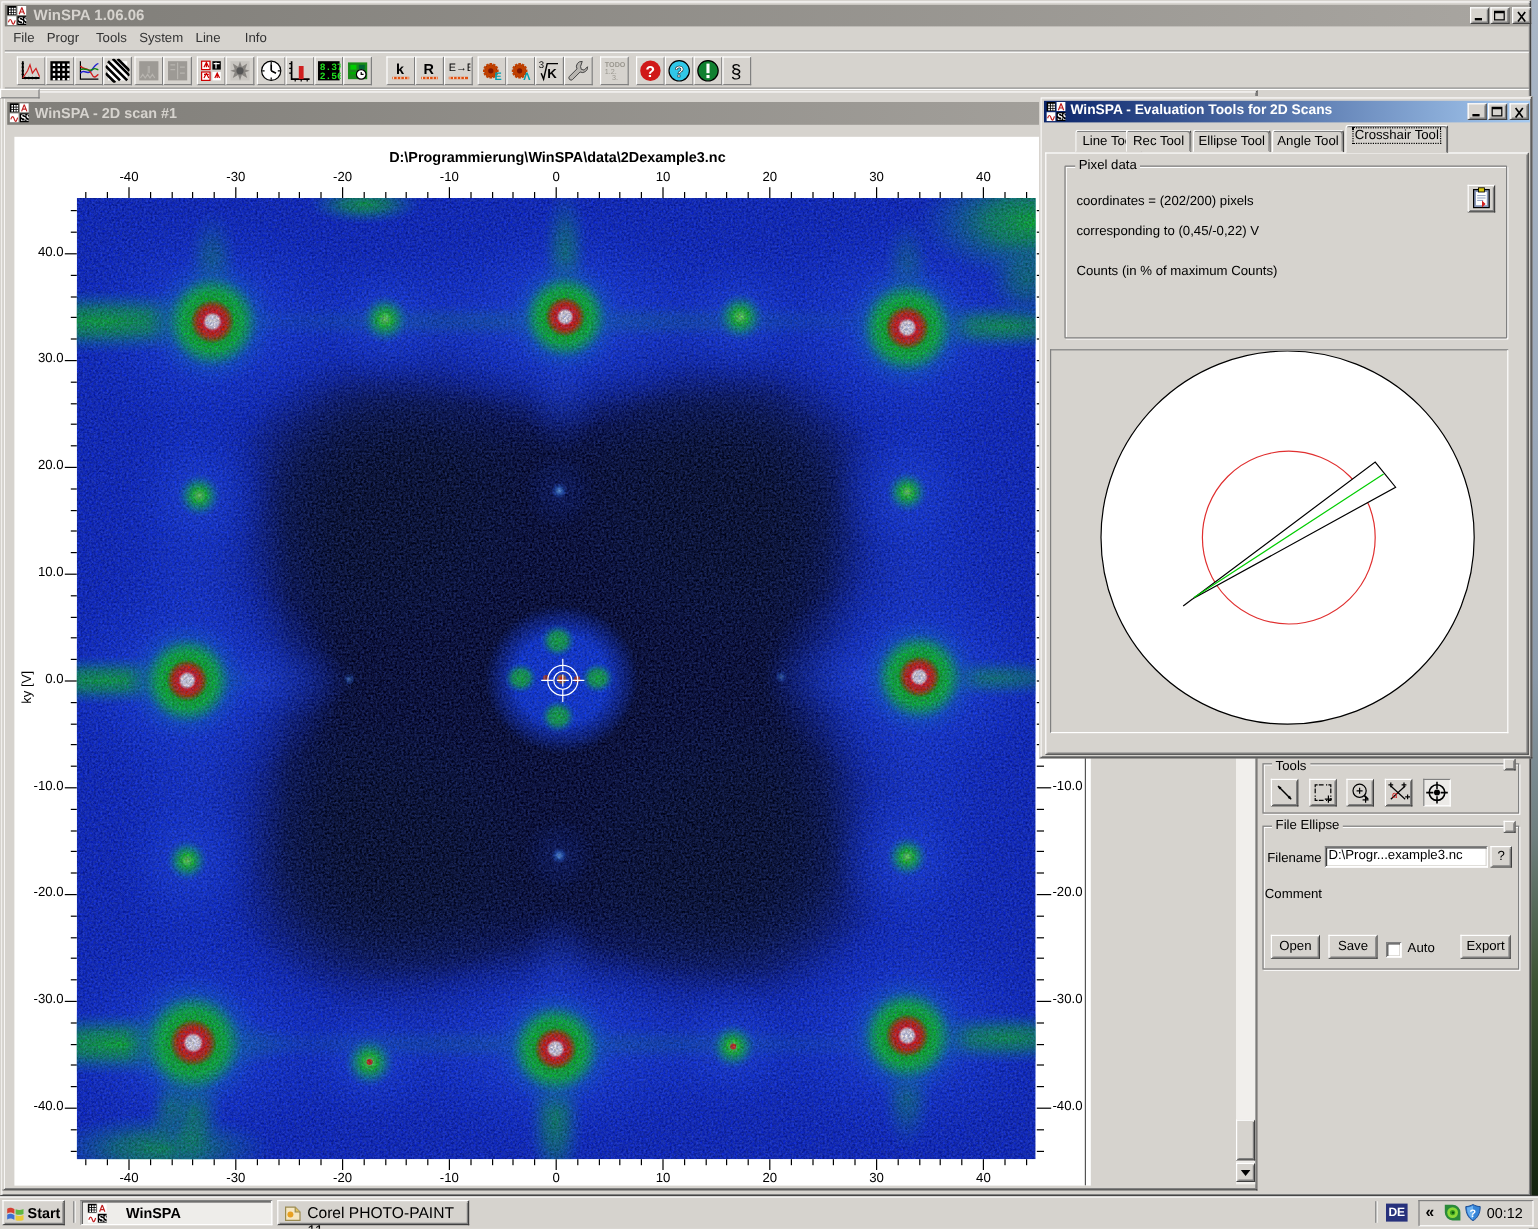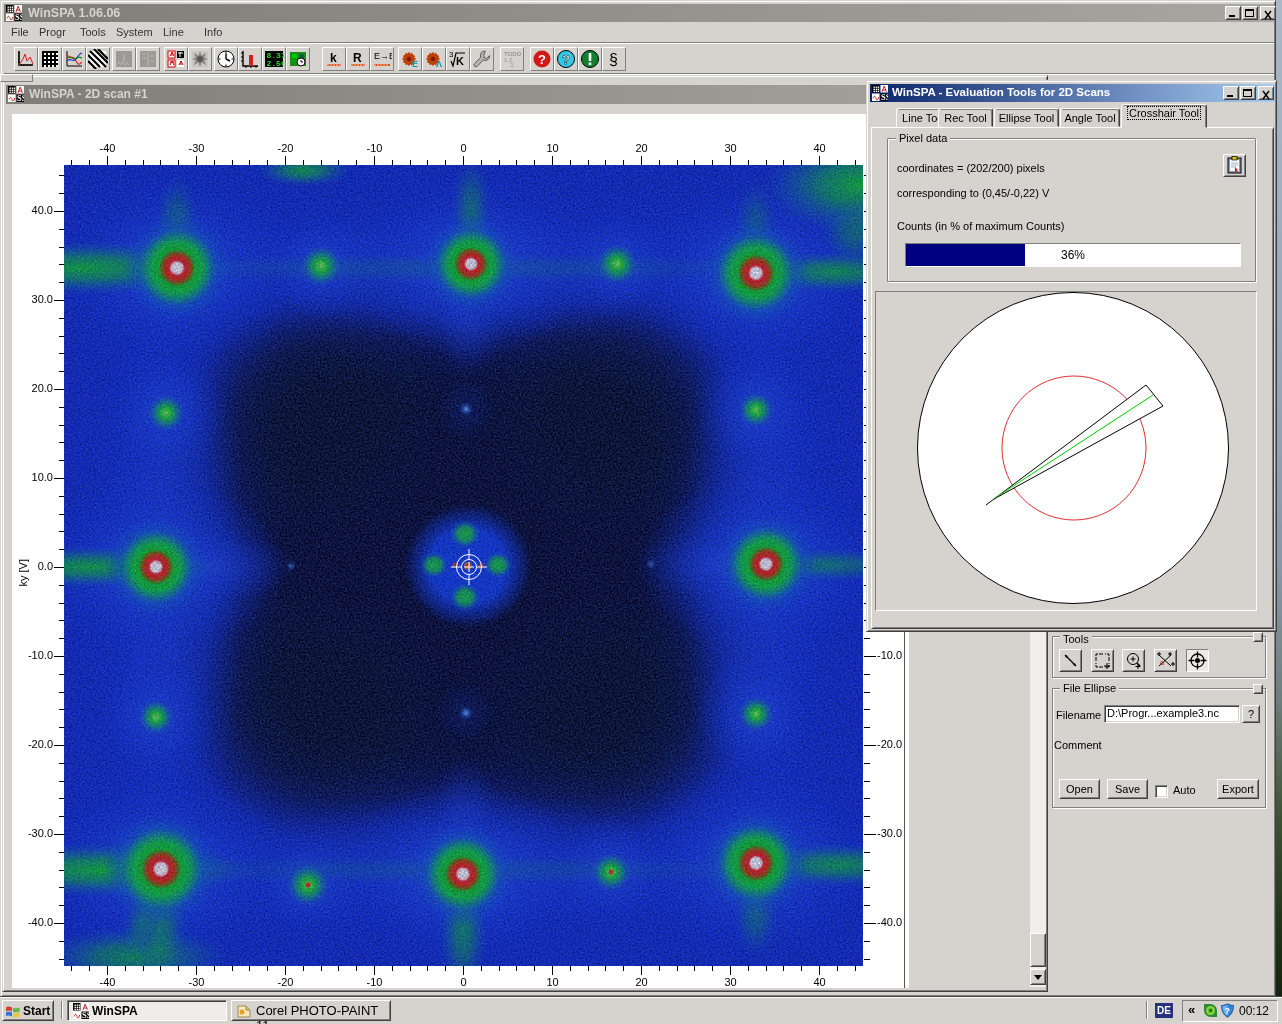--- a/index.html
+++ b/index.html
@@ -302,20 +302,21 @@
 <rect x="8.5" y="0" width="7.5" height="7.5" fill="#fff"></rect>
 <path d="M12.2 1.2 L10 6.8 M12.2 1.2 L14.4 6.8 M10.6 5 h3.4" stroke="#c02020" stroke-width="1" fill="none"></path>
 <rect x="0" y="8.5" width="7.5" height="7.5" fill="#fff"></rect>
 <path d="M1 13.5 C2 10.5 3 10.5 4 13.5 S 5.7 15 6.7 12" stroke="#c02020" stroke-width="1" fill="none"></path>
 <rect x="8.5" y="8.5" width="7.5" height="7.5" fill="#000"></rect>
 <text x="9" y="15.2" font-family="Liberation Serif" font-size="8.5" font-weight="bold" fill="#fff">SS</text>
 </svg></div>
     <div class="abs" style="left:23px; top:2px; font-size:12px; font-weight:bold; color:#d6d3ce;">WinSPA - 2D scan #1</div>
   </div>
   <div class="abs" id="plot" style="left:9px; top:38px; width:897px; height:874px; background:#ffffff; overflow:hidden;">
+    <div class="abs" style="left:0; top:10px; width:897px; text-align:center; font-size:12px; font-weight:bold; color:#000;"><span style="position:relative; left:4px;">D:\Programmierung\WinSPA\data\2Dexample3.nc</span></div>
     <div class="abs" style="left:0;top:0;width:897px;height:874px;color:#000;">
         <i class="abs" style="left:59px;top:46px;width:1px;height:5px;background:#000;"></i>
         <i class="abs" style="left:59px;top:852px;width:1px;height:5px;background:#000;"></i>
         <i class="abs" style="left:77px;top:46px;width:1px;height:5px;background:#000;"></i>
         <i class="abs" style="left:77px;top:852px;width:1px;height:5px;background:#000;"></i>
         <i class="abs" style="left:95px;top:42px;width:1px;height:9px;background:#000;"></i>
         <i class="abs" style="left:95px;top:852px;width:1px;height:9px;background:#000;"></i>
         <i class="abs" style="left:113px;top:46px;width:1px;height:5px;background:#000;"></i>
         <i class="abs" style="left:113px;top:852px;width:1px;height:5px;background:#000;"></i>
         <i class="abs" style="left:131px;top:46px;width:1px;height:5px;background:#000;"></i>
@@ -822,24 +823,20 @@
     <div class="abs" style="left:30px; top:139px; font-size:11px;">Counts (in % of maximum Counts)</div>
     <div class="abs btnup" style="left:356px; top:73px; width:23px; height:23px;">
     <svg width="21" height="21" viewBox="0 0 21 21">
         <rect x="4" y="3" width="13" height="15" fill="#8a98b8" stroke="#000"></rect>
         <rect x="6" y="5" width="9" height="11" fill="#fff"></rect>
         <rect x="8" y="1.5" width="5" height="3.5" fill="#d6c610" stroke="#000" stroke-width="0.7"></rect>
         <path d="M7 8 h7 M7 10 h7 M7 12 h5" stroke="#8899bb" stroke-width="0.8"></path>
         <path d="M7 15 l4 0 0 -3 3 3 -3 3 0 -3z" fill="#d02020"></path>
       </svg>
   </div>
-    <div class="abs" style="left:38px; top:162px; width:336px; height:24px; border:1px solid; border-color:#808080 #fff #fff #808080; background:#fff;">
-    <div class="abs" style="left:0; top:0; width:119px; height:22px; background:#000080;"></div>
-    <div class="abs" style="left:0; top:4px; width:334px; text-align:center; font-size:12px;">36%</div>
-  </div>
     <div class="abs" style="left:8px; top:210px; width:382px; height:320px; border:1px solid; border-color:#808080 #fff #fff #808080; background:#d6d3ce;">
     <svg width="380" height="318" viewBox="0 0 380 318">
       <circle cx="197" cy="156" r="155.5" fill="#ffffff" stroke="#000000" stroke-width="1"></circle>
       <circle cx="198" cy="156" r="72" fill="none" stroke="#e03030" stroke-width="1"></circle>
       <polygon points="118,207 270,93 287,114" fill="#ffffff" stroke="#000000" stroke-width="1"></polygon>
       <path d="M119 206 L277 103" stroke="#00cc00" stroke-width="1"></path>
       <path d="M118 207 l-8 6" stroke="#000" stroke-width="1"></path>
     </svg>
   </div>
   </div>
@@ -871,21 +868,21 @@
             <rect x="3.7" y="5.6" width="1.4" height="1.4"></rect>
             <rect x="5.7" y="5.6" width="1.4" height="1.4"></rect>
           </g>
 <rect x="8.5" y="0" width="7.5" height="7.5" fill="#fff"></rect>
 <path d="M12.2 1.2 L10 6.8 M12.2 1.2 L14.4 6.8 M10.6 5 h3.4" stroke="#c02020" stroke-width="1" fill="none"></path>
 <rect x="0" y="8.5" width="7.5" height="7.5" fill="#fff"></rect>
 <path d="M1 13.5 C2 10.5 3 10.5 4 13.5 S 5.7 15 6.7 12" stroke="#c02020" stroke-width="1" fill="none"></path>
 <rect x="8.5" y="8.5" width="7.5" height="7.5" fill="#000"></rect>
 <text x="9" y="15.2" font-family="Liberation Serif" font-size="8.5" font-weight="bold" fill="#fff">SS</text>
 </svg></div>
-      <div class="abs" style="left:24px; top:3px; font-size:12px; font-weight:bold;">WinSPA</div>
+      <div class="abs" style="left:37px; top:3px; font-size:12px; font-weight:bold;">WinSPA</div>
     </div>
     <div class="abs btnup" style="left:231px; top:2px; width:160px; height:21px;">
       <div class="abs" style="left:4px; top:2px;"><svg width="16" height="16" viewBox="0 0 16 16">
           <path d="M2 3 h8 l4 4 v7 h-12z" fill="#f5e6c0" stroke="#9a8a50"></path>
           <path d="M10 3 l0 4 4 0" fill="#e0c060" stroke="#9a8a50"></path>
           <circle cx="6" cy="9" r="2.5" fill="#e8a020"></circle>
         </svg></div>
       <div class="abs" style="left:24px; top:2px; font-size:13px;">Corel PHOTO-PAINT 11 -...</div>
     </div>
     <div class="abs" style="left:1146px; top:3px; width:2px; height:18px; border-left:1px solid #808080; border-right:1px solid #fff;"></div>

